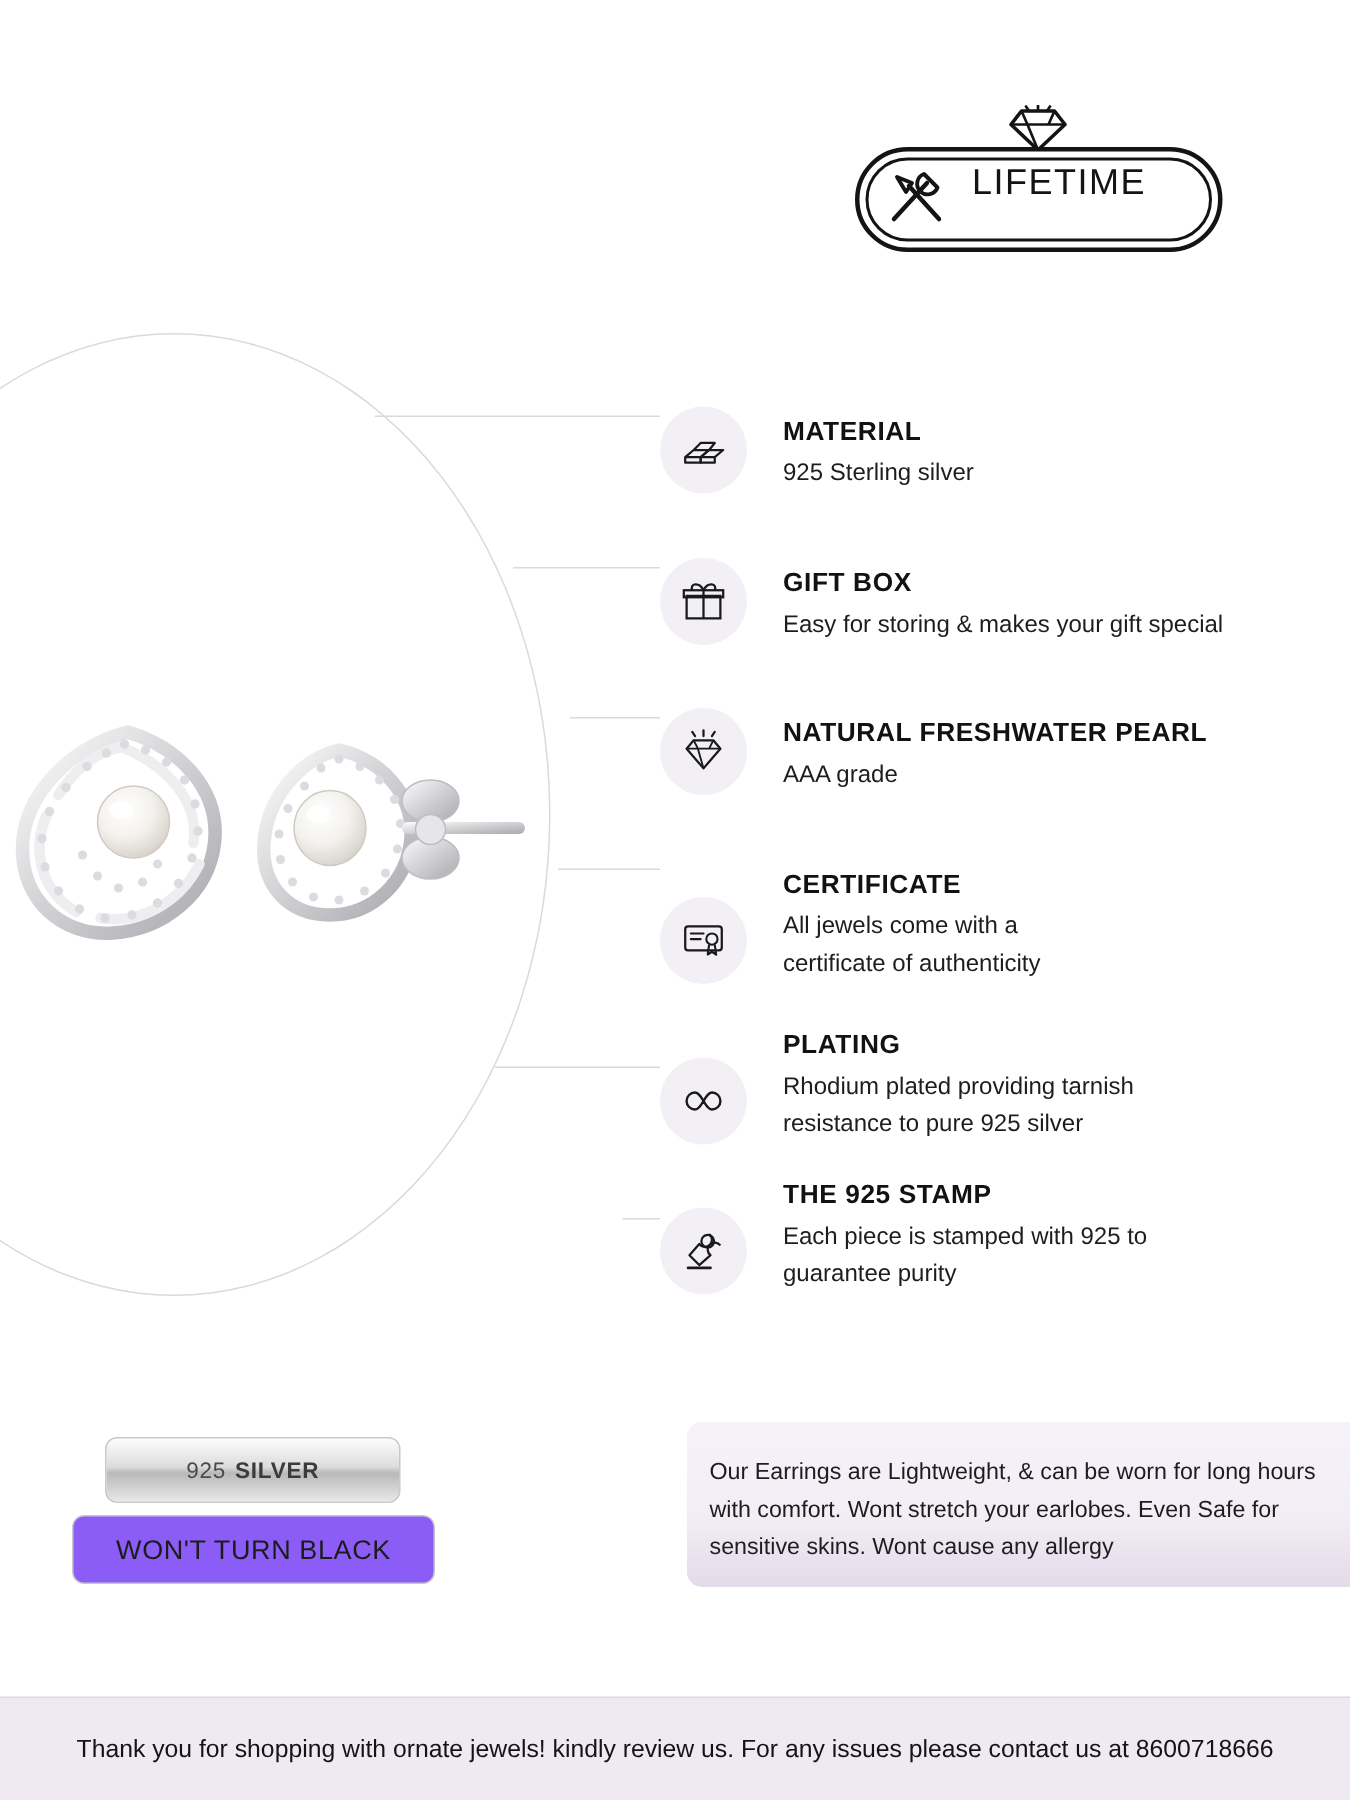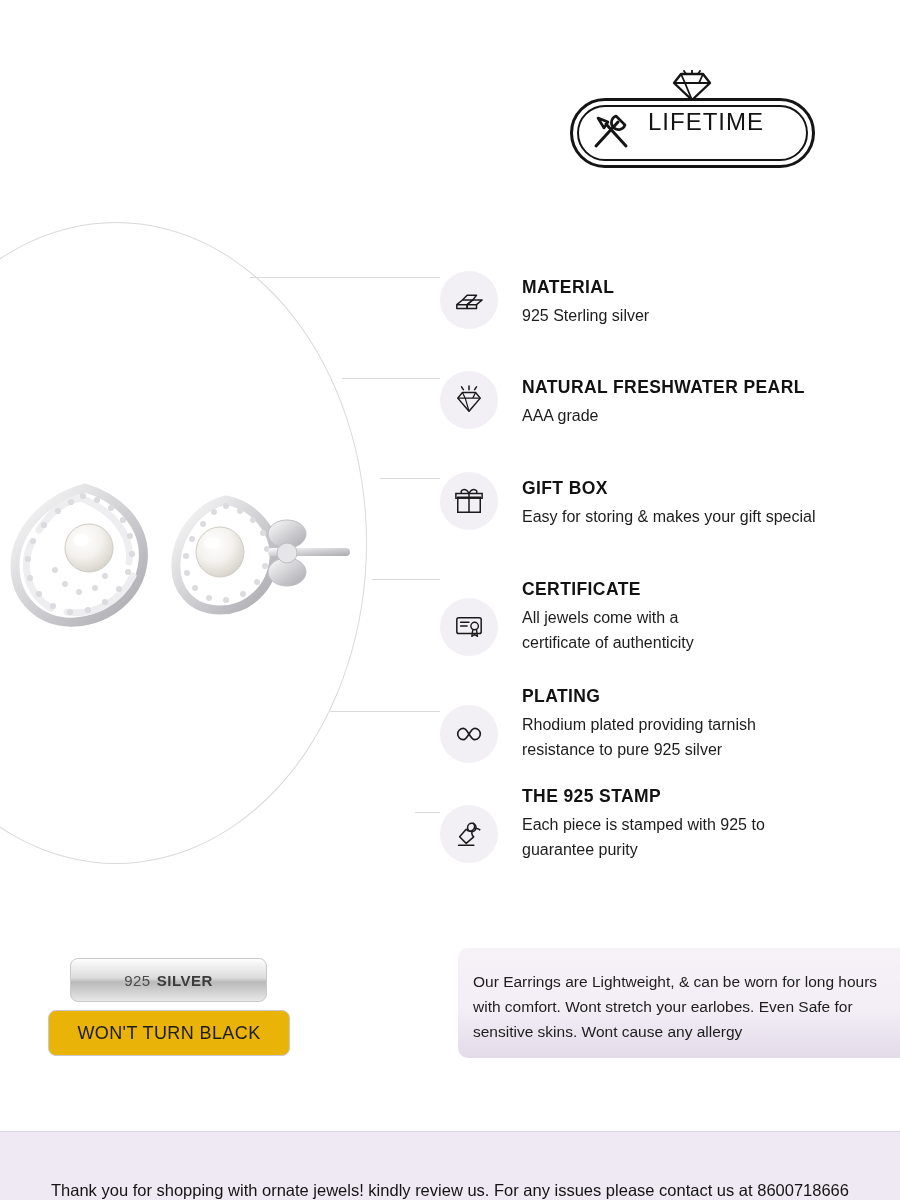--- a/index.html
+++ b/index.html
@@ -179,21 +179,21 @@
     width: 240px;
     height: 44px;
     border: 1px solid #c8c8cd;
     border-radius: 8px;
     display: flex;
     align-items: center;
     justify-content: center;
     font-size: 18px;
     letter-spacing: 0.4px;
     color: #1c1c1c;
-    background: #eab308;
+    background: #8b5cf6;
   }
 
   .note-box {
     position: absolute;
     left: 458px;
     top: 948px;
     width: 442px;
     height: 110px;
     background: linear-gradient(180deg,#f6f2f8 0%,#f3eef6 55%,#e3dbe9 100%);
     border-radius: 10px 0 0 10px;
@@ -208,21 +208,21 @@
 
   
   .footer {
     position: absolute;
     left: 0;
     bottom: 0;
     width: 900px;
     height: 68px;
     background: #efe9f3;
     display: flex;
-    align-items: flex-end;
+    align-items: center;
     justify-content: center;
     font-size: 16.5px;
     color: #141414;
   }
   .divider-top {
     position: absolute;
     left: 0;
     bottom: 68px;
     width: 900px;
     height: 1px;
@@ -362,49 +362,49 @@
         <path d="M14 21 v4 h10 v-4" fill="none" stroke="#1a1a1a" stroke-width="1.6" stroke-linejoin="round"></path>
         <path d="M9 16 l5 -5 h10 l-4 5" fill="none" stroke="#1a1a1a" stroke-width="1.6" stroke-linejoin="round"></path>
       </svg>
     </div>
     <div class="feature-text">
       <div class="feature-title">MATERIAL</div>
       <div class="feature-desc">925 Sterling silver</div>
     </div>
   </div>
 
-  <div class="feature" style="height:100px;">
-    <div class="feature-icon">
-      <svg width="30" height="30" viewBox="0 0 32 32">
-        <path d="M16 28 L4 14 L9 8 h14 l5 6 z" fill="none" stroke="#1a1a1a" stroke-width="1.6" stroke-linejoin="round"></path>
-        <path d="M4 14 h24 M9 8 l3 6 l4 14 M23 8 l-3 6" fill="none" stroke="#1a1a1a" stroke-width="1.3"></path>
-        <path d="M16 1 v4 M8 2 l2 3 M24 2 l-2 3" stroke="#1a1a1a" stroke-width="1.6" stroke-linecap="round"></path>
-      </svg>
-    </div>
-    <div class="feature-text">
-      <div class="feature-title">NATURAL FRESHWATER PEARL</div>
-      <div class="feature-desc">AAA grade</div>
-    </div>
-  </div>
-
   <div class="feature" style="height:101px;">
     <div class="feature-icon">
       <svg width="30" height="30" viewBox="0 0 32 32">
         <rect x="4" y="12" width="24" height="16" fill="none" stroke="#1a1a1a" stroke-width="1.6"></rect>
         <rect x="2" y="8" width="28" height="5" fill="none" stroke="#1a1a1a" stroke-width="1.6"></rect>
         <path d="M16 8 v20" stroke="#1a1a1a" stroke-width="1.6"></path>
         <path d="M16 8 C13 2, 6 3, 8 8 M16 8 C19 2, 26 3, 24 8" fill="none" stroke="#1a1a1a" stroke-width="1.6"></path>
       </svg>
     </div>
     <div class="feature-text">
       <div class="feature-title">GIFT BOX</div>
       <div class="feature-desc">Easy for storing  &amp; makes your gift special</div>
     </div>
   </div>
 
+  <div class="feature" style="height:100px;">
+    <div class="feature-icon">
+      <svg width="30" height="30" viewBox="0 0 32 32">
+        <path d="M16 28 L4 14 L9 8 h14 l5 6 z" fill="none" stroke="#1a1a1a" stroke-width="1.6" stroke-linejoin="round"></path>
+        <path d="M4 14 h24 M9 8 l3 6 l4 14 M23 8 l-3 6" fill="none" stroke="#1a1a1a" stroke-width="1.3"></path>
+        <path d="M16 1 v4 M8 2 l2 3 M24 2 l-2 3" stroke="#1a1a1a" stroke-width="1.6" stroke-linecap="round"></path>
+      </svg>
+    </div>
+    <div class="feature-text">
+      <div class="feature-title">NATURAL FRESHWATER PEARL</div>
+      <div class="feature-desc">AAA grade</div>
+    </div>
+  </div>
+
   <div class="feature" style="height:126px;">
     <div class="feature-icon">
       <svg width="30" height="30" viewBox="0 0 32 32">
         <rect x="3" y="6" width="26" height="17" rx="2" fill="none" stroke="#1a1a1a" stroke-width="1.6"></rect>
         <path d="M7 11 h9 M7 15 h7" stroke="#1a1a1a" stroke-width="1.5" stroke-linecap="round"></path>
         <circle cx="22" cy="15" r="4" fill="none" stroke="#1a1a1a" stroke-width="1.5"></circle>
         <path d="M20 19 l-1 7 l3 -2 l3 2 l-1 -7" fill="none" stroke="#1a1a1a" stroke-width="1.5" stroke-linejoin="round"></path>
       </svg>
     </div>
     <div class="feature-text">

